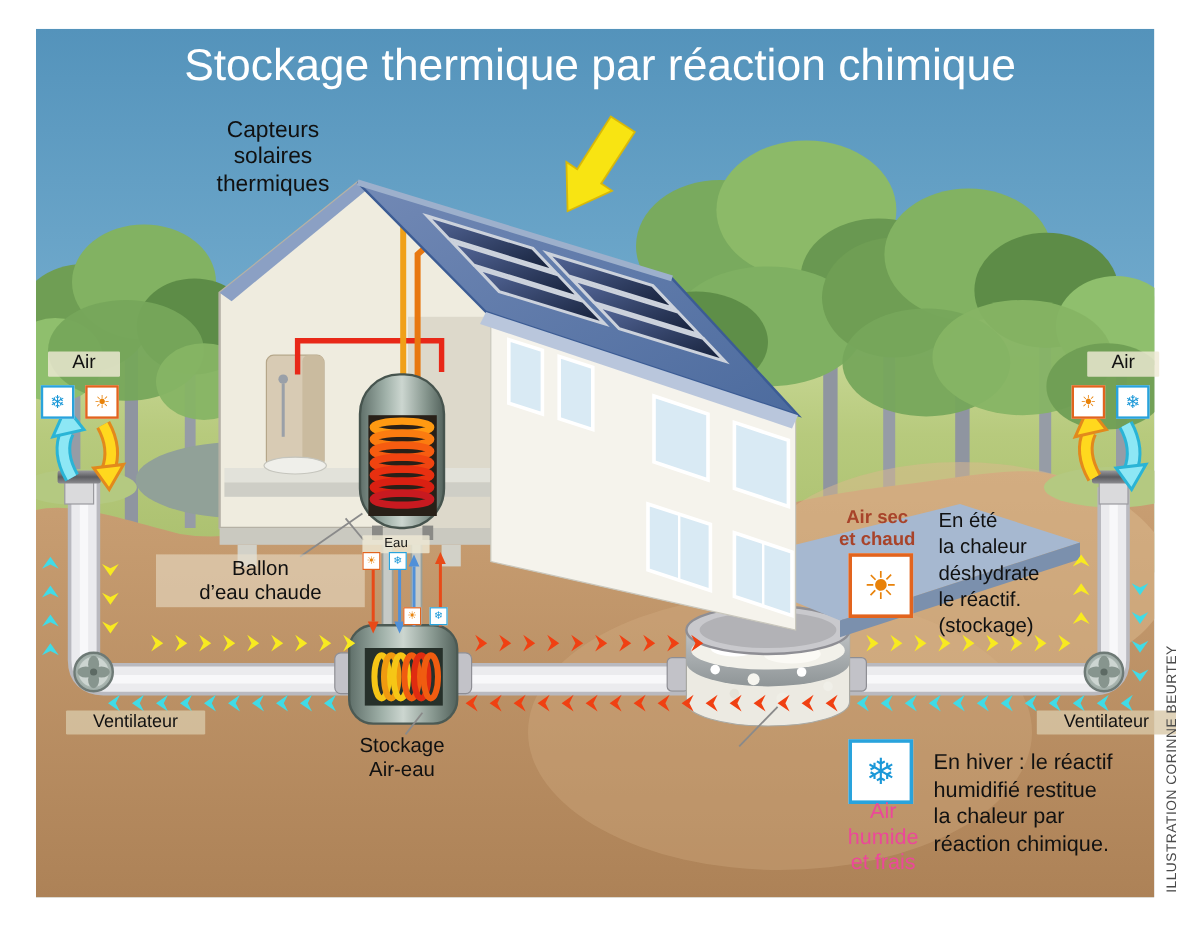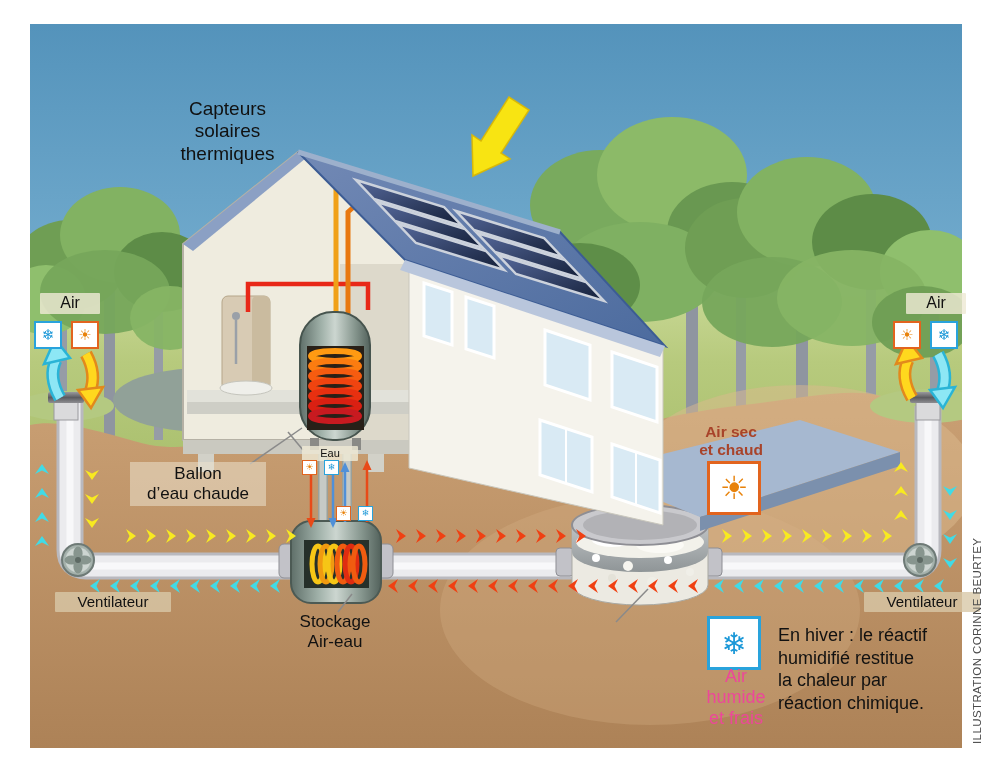--- a/index.html
+++ b/index.html
@@ -382,20 +382,21 @@
 
     <g stroke="#8a8a8a" stroke-width="1.5">
       <line x1="250" y1="464" x2="302" y2="428"></line>
       <line x1="303" y1="450" x2="288" y2="432"></line>
       <line x1="338" y1="612" x2="352" y2="594"></line>
       <line x1="616" y1="622" x2="648" y2="589"></line>
     </g>
   </g>
 </svg>
 
+<div class="txt" id="title">Stockage thermique par réaction chimique</div>
 
 <div class="txt pre ctr" style="left:140px;top:98px;width:175px;font-size:19px;text-align:center;">Capteurs
 solaires
 thermiques</div>
 
 <div class="txt tag" style="left:40px;top:293px;width:44px;font-size:16px;">Air</div>
 <div class="txt tag" style="left:906px;top:293px;width:44px;font-size:16px;">Air</div>
 
 <div class="iconbox" style="left:34px;top:321px;width:24px;height:24px;border:2px solid #29a3dc;">
   <span style="font-size:15px;color:#1b98d8;">❄</span>
@@ -406,40 +407,45 @@
 
 <div class="iconbox" style="left:893px;top:321px;width:24px;height:24px;border:2px solid #e2641e;">
   <span style="font-size:15px;color:#e8820a;">☀</span>
     </div>
 <div class="iconbox" style="left:930px;top:321px;width:24px;height:24px;border:2px solid #29a3dc;">
   <span style="font-size:15px;color:#1b98d8;">❄</span>
     </div>
 
 <div class="txt tag" style="left:302px;top:446px;width:40px;font-size:11px;">Eau</div>
 
-<div class="txt pre ctr" style="left:130px;top:462px;width:136px;font-size:17px;background:rgba(235,226,206,0.55);padding:2px 0;">Ballon
+<div class="txt pre ctr" style="left:130px;top:462px;width:174px;font-size:17px;background:rgba(235,226,206,0.55);padding:2px 0;">Ballon
 d’eau chaude</div>
 
 <div class="badge" style="left:302px;top:460px;border-color:#e2641e;color:#e8820a;"><span>☀</span></div>
 <div class="badge" style="left:324px;top:460px;border-color:#29a3dc;color:#1b98d8;"><span>❄</span></div>
 <div class="badge" style="left:336px;top:506px;border-color:#e2641e;color:#e8820a;"><span>☀</span></div>
 <div class="badge" style="left:358px;top:506px;border-color:#29a3dc;color:#1b98d8;"><span>❄</span></div>
 
 <div class="txt tag" style="left:55px;top:592px;width:100px;font-size:15px;background:rgba(216,200,168,0.8);">Ventilateur</div>
 <div class="txt tag" style="left:864px;top:592px;width:100px;font-size:15px;background:rgba(216,200,168,0.8);">Ventilateur</div>
 
 <div class="txt pre ctr" style="left:270px;top:612px;width:130px;font-size:17px;">Stockage
 Air-eau</div>
 
 
 <div class="txt pre ctr" style="left:696px;top:423px;width:70px;font-size:15.5px;color:#a8432a;font-weight:bold;">Air sec
 et chaud</div>
 <div class="iconbox" style="left:707px;top:461px;width:48px;height:48px;border:3px solid #e2641e;">
   <span style="font-size:32px;color:#e8820a;">☀</span>
     </div>
+<div class="txt pre" style="left:782px;top:423px;width:150px;font-size:17px;line-height:22px;">En été
+la chaleur
+déshydrate
+le réactif.
+(stockage)</div>
 
 <div class="iconbox" style="left:707px;top:616px;width:48px;height:48px;border:3px solid #29a3dc;">
   <span style="font-size:30px;color:#1b98d8;">❄</span>
     </div>
 <div class="txt pre ctr" style="left:693px;top:666px;width:86px;font-size:18px;color:#ec4899;">Air humide
 et frais</div>
 <div class="txt pre" style="left:778px;top:624px;width:180px;font-size:18px;line-height:22.5px;">En hiver : le réactif
 humidifié restitue
 la chaleur par
 réaction chimique.</div>

